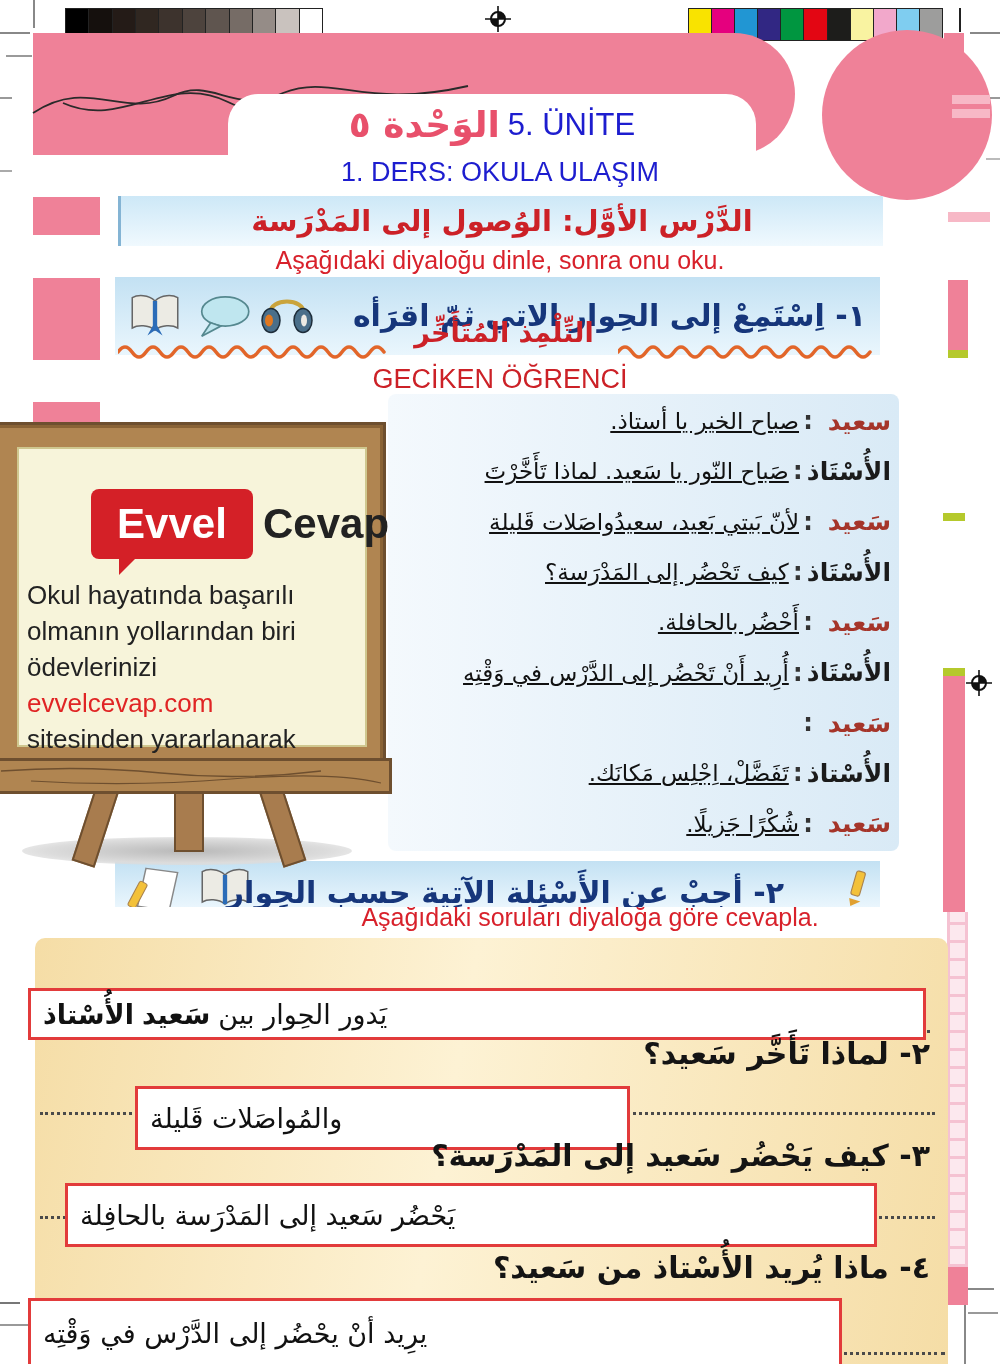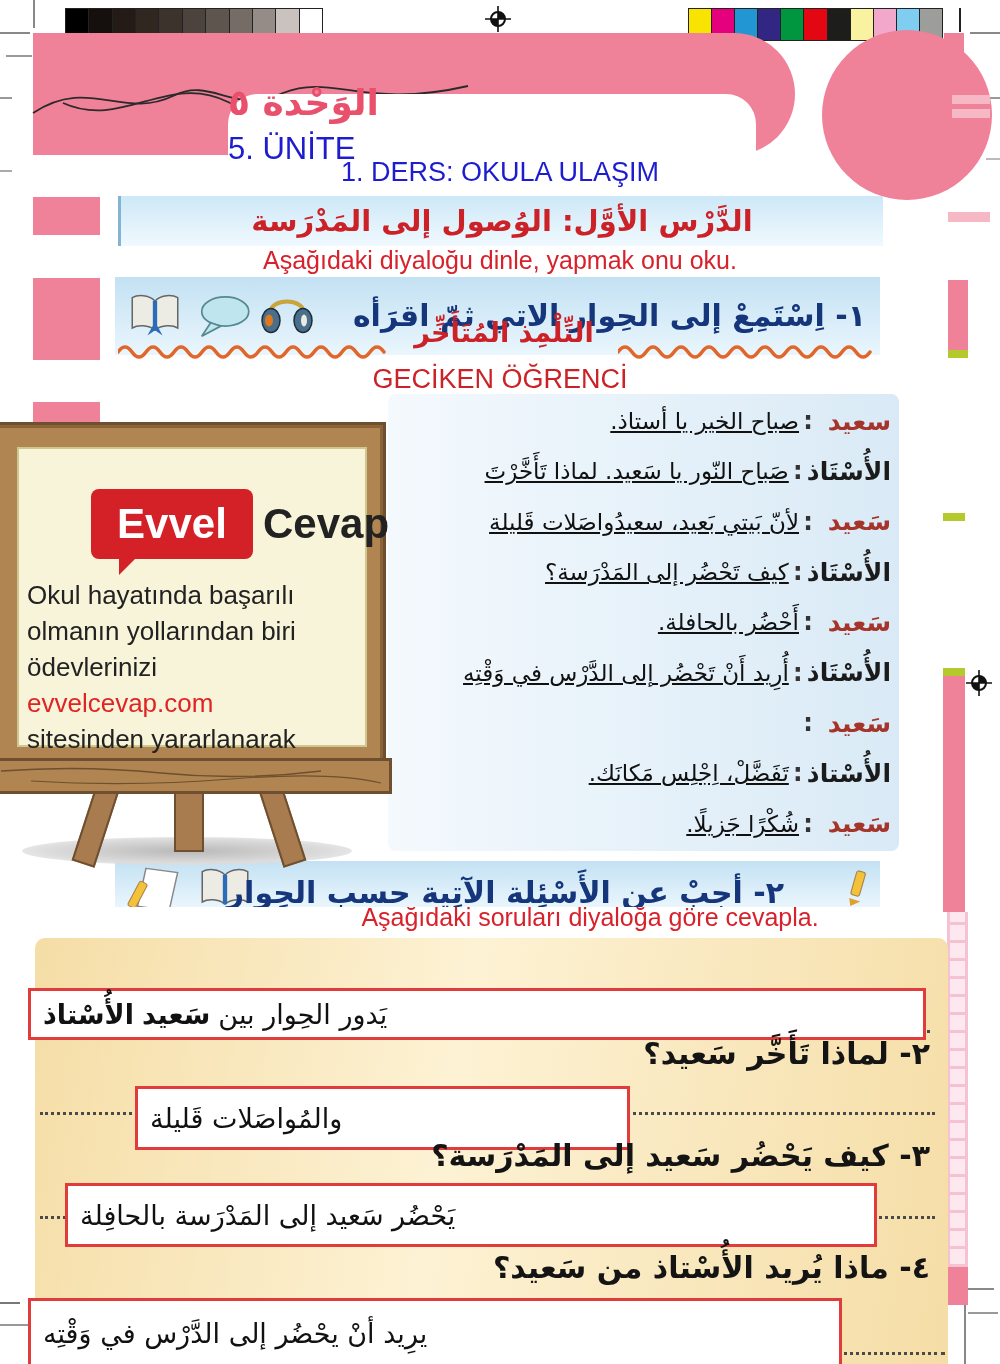--- a/index.html
+++ b/index.html
@@ -13,21 +13,21 @@
   .strip .swatch{flex:1;height:31px;border-right:1px solid #222;}
   .strip .swatch:last-child{border-right:none;}
 
   
   .crosshair{width:26px;height:26px;}
 
   
   .pink{background:#ef8198;}
   .pink-light{background:#f7b8c6;}
   .band{border-radius:0 64px 64px 0;}
-  .pill{background:#fff;border-radius:30px 30px 0 0;display:flex;align-items:flex-start;justify-content:center;gap:8px;flex-direction:column;}
+  .pill{background:#fff;border-radius:30px 30px 0 0;display:flex;align-items:center;justify-content:center;gap:8px;}
   .unit-ar{color:#e8506b;font-size:36px;font-weight:bold;direction:rtl;}
   .unit-tr{color:#1d1dcf;font-size:31px;font-weight:500;}
   .ders{color:#1d1dcf;font-size:27px;font-weight:500;text-align:center;width:100%;}
 
   .blue-banner{background:linear-gradient(180deg,#c3e1f3 0%,#eaf6fd 100%);}
   .lesson-banner{background:linear-gradient(180deg,#cde8f7 0%,#f0f9fe 100%);border-left:3px solid #84b4d4;
                  display:flex;align-items:center;justify-content:center;}
   .ar-red{color:#cc2127;font-weight:bold;font-size:29px;direction:rtl;}
   .tr-red{color:#d8212b;font-size:25px;text-align:center;}
   .ar-navy{color:#16367b;font-weight:bold;font-size:30px;direction:rtl;}
@@ -147,21 +147,21 @@
     <span class="unit-tr latin">5. ÜNİTE</span>
   </div>
 
   <div class="abs ders latin" style="left:0;top:157px">1. DERS: OKULA ULAŞIM</div>
 
   <div class="abs pink" style="left:33px;top:197px;width:67px;height:38px"></div>
   <div class="abs pink-light" style="left:948px;top:212px;width:42px;height:10px"></div>
   <div class="abs lesson-banner" style="left:118px;top:196px;width:762px;height:50px">
     <span class="ar-red">الدَّرْس الأوَّل: الوُصول إلى المَدْرَسة</span>
   </div>
-  <div class="abs tr-red latin" style="left:0;top:246px;width:1000px">Aşağıdaki diyaloğu dinle, yapmak onu oku.</div>
+  <div class="abs tr-red latin" style="left:0;top:246px;width:1000px">Aşağıdaki diyaloğu dinle, sonra onu oku.</div>
 
   <div class="abs pink" style="left:33px;top:278px;width:67px;height:82px"></div>
   <div class="abs blue-banner" style="left:115px;top:277px;width:765px;height:78px">
     <svg class="abs" style="left:14px;top:14px" width="52" height="48" viewBox="0 0 48 40">
       <path d="M24 7 C18 1 8 1 3 4 L3 32 C8 29 18 29 24 34 C30 29 40 29 45 32 L45 4 C40 1 30 1 24 7 Z" fill="#ecebe4" stroke="#666" stroke-width="1.4"></path>
       <path d="M24 7 L24 34" stroke="#2b6cb8" stroke-width="4"></path>
       <path d="M22 30 L17 39 L24 34 L31 39 L26 30 Z" fill="#2b6cb8"></path>
     </svg>
     <svg class="abs" style="left:80px;top:16px" width="56" height="46" viewBox="0 0 50 40">
       <ellipse cx="27" cy="16" rx="21" ry="13" fill="#bfe6ef" stroke="#55888f" stroke-width="1.5"></ellipse>

